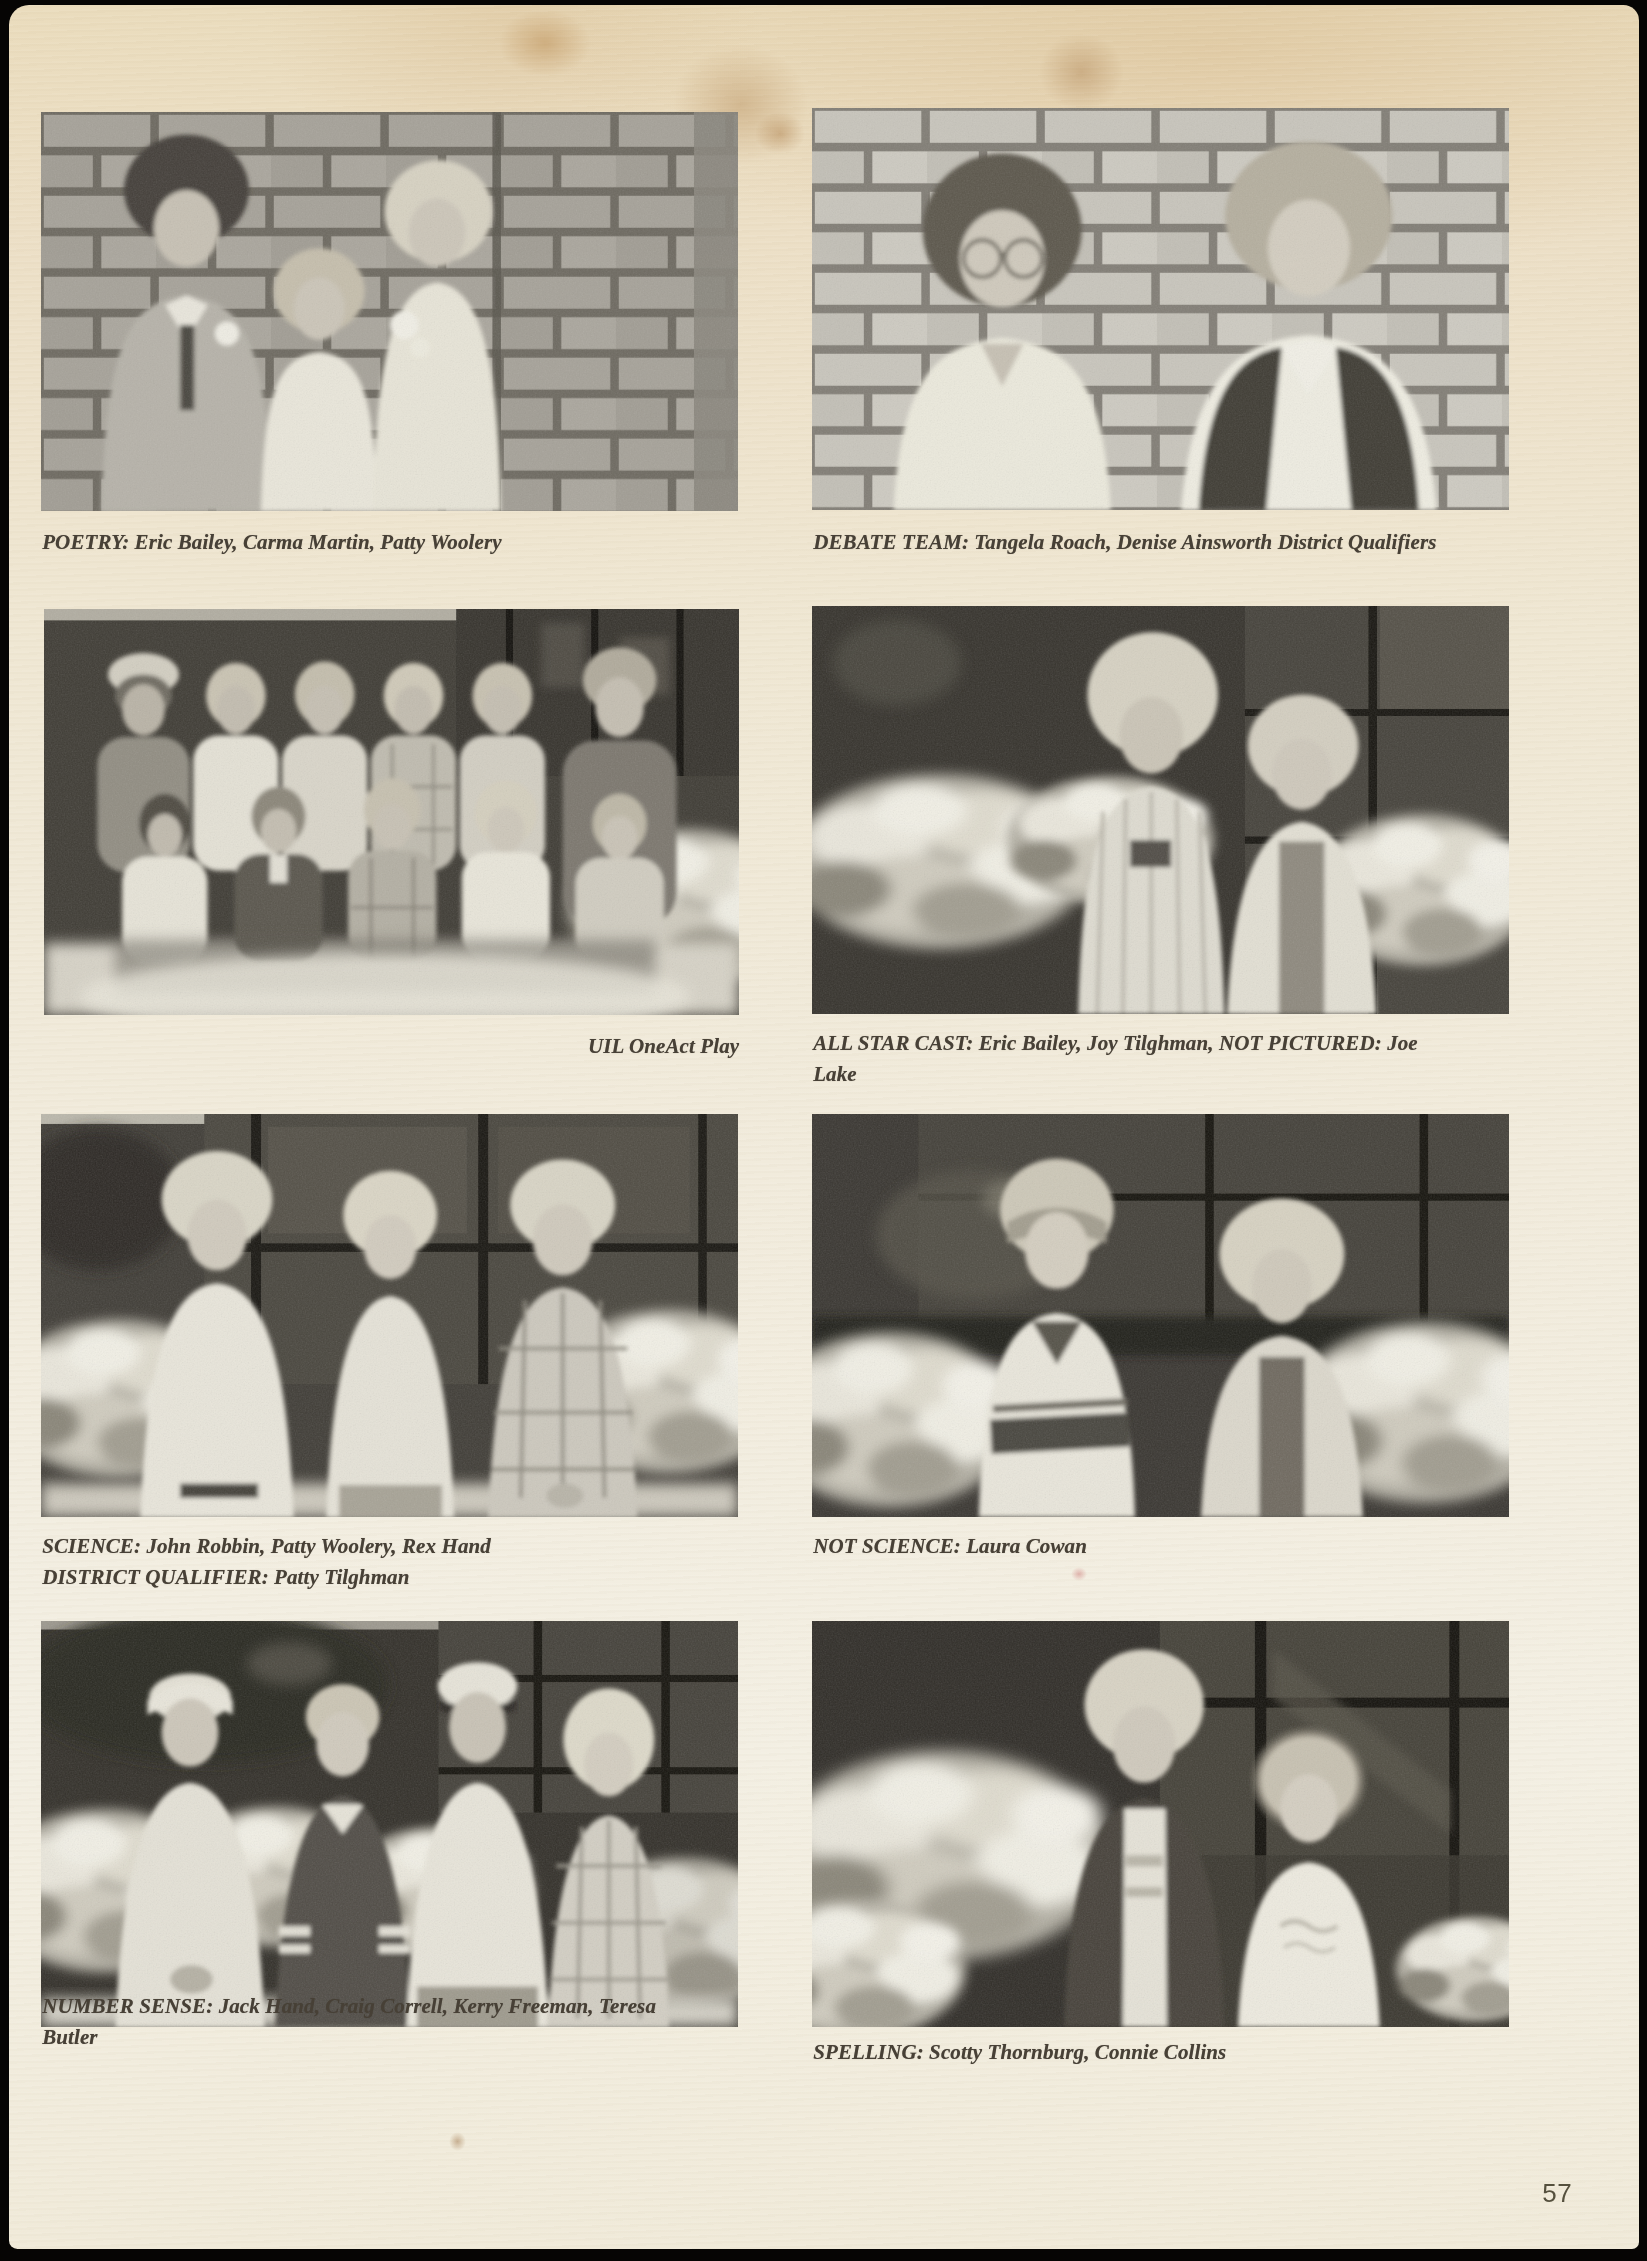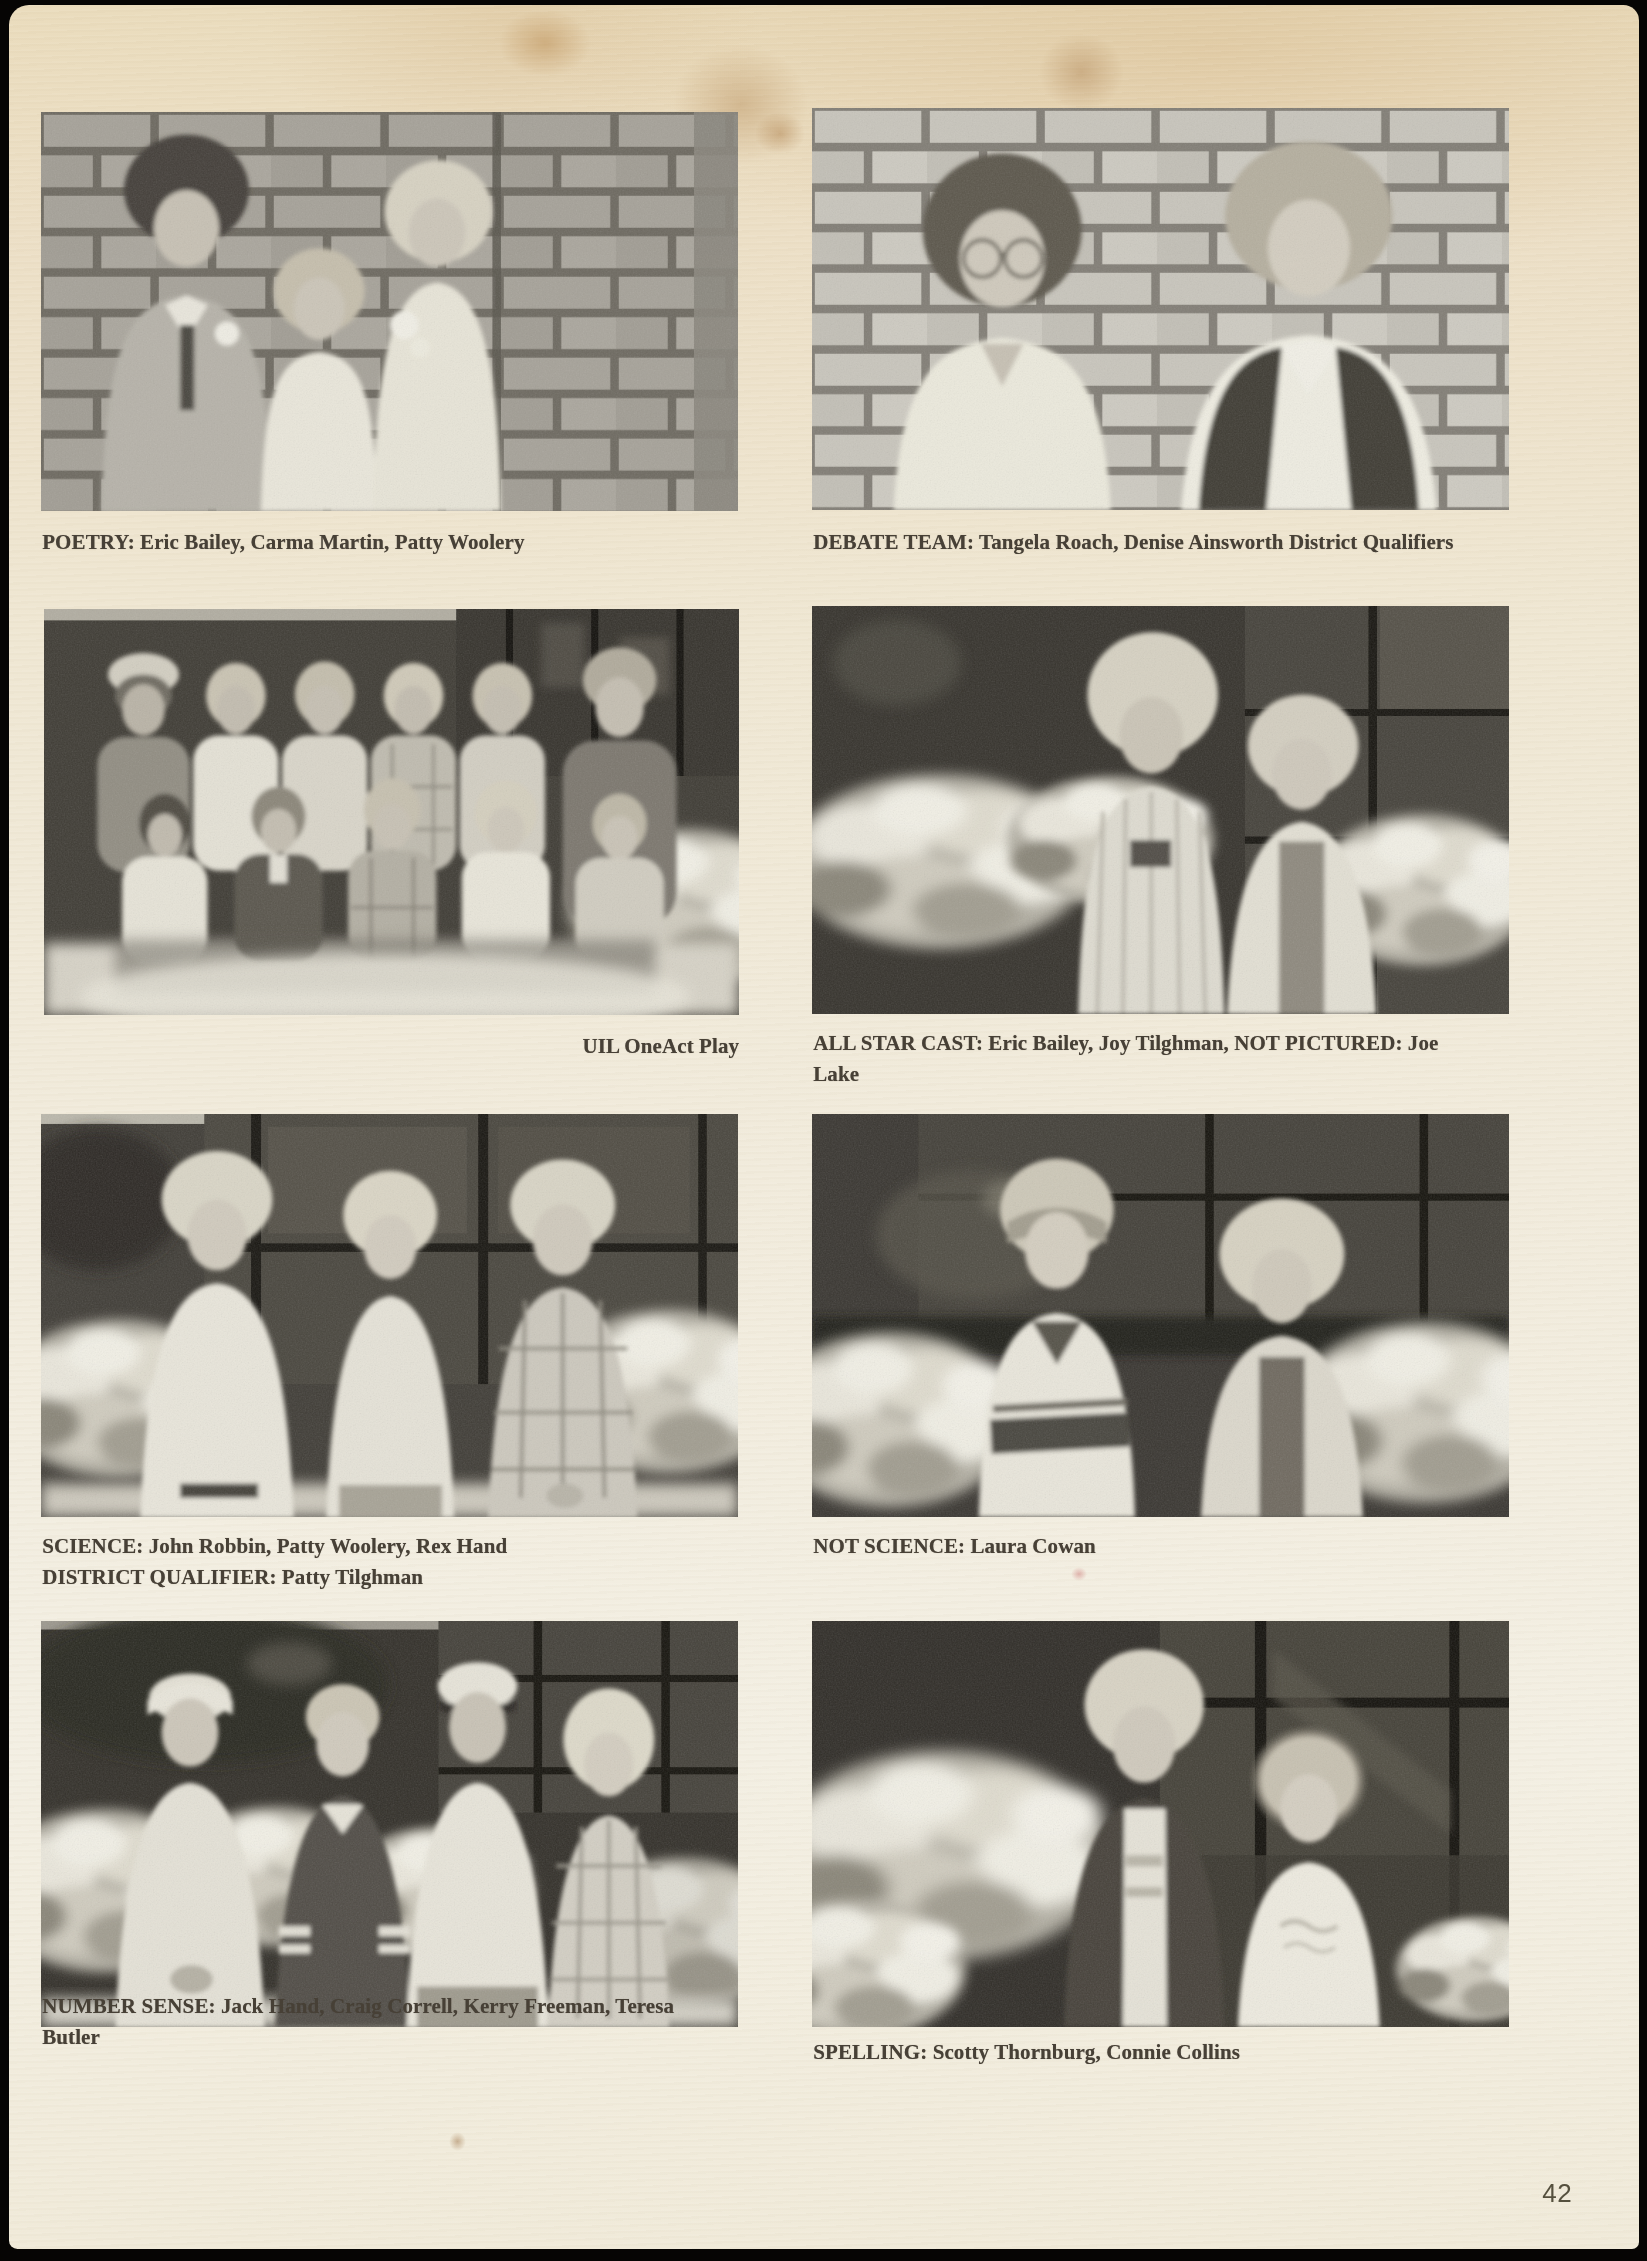--- a/index.html
+++ b/index.html
@@ -16,21 +16,21 @@
       linear-gradient(180deg,#eadcbd 0%,#ecdfc6 10%,#efe7d3 28%,#f1ebdc 52%,#f3efe3 78%,#f0ead9 100%);
   }
   .page::before{
     content:"";position:absolute;inset:0;pointer-events:none;
     background:repeating-linear-gradient(178.5deg, rgba(255,255,255,.05) 0 1.4px, rgba(120,95,50,.02) 1.4px 3.6px, rgba(255,255,255,0) 3.6px 6.4px);
   }
   .photo{position:absolute;overflow:hidden;background:#76726a;}
   .photo svg{display:block;width:100%;height:100%;}
   .caption{
     position:absolute;font-weight:700;font-size:21px;line-height:31px;
-    color:#474036;letter-spacing:0.1px;text-shadow:0 0 0.7px rgba(71,64,54,.55);
+    color:#474036;letter-spacing:0.1px;text-shadow:0 0 0.7px rgba(71,64,54,.55);font-style:italic;
   }
   .caption.center{text-align:right;}
   .pagenum{
     position:absolute;left:1533px;top:2173px;
     font-family:"Liberation Sans","DejaVu Sans",sans-serif;
     font-size:26px;color:#55503e;letter-spacing:0.7px;
   }
   .stain{position:absolute;border-radius:50%;pointer-events:none;}
   .s-a{left:490px;top:4.3px;width:92px;height:68px;background:radial-gradient(closest-side,rgba(172,118,52,.38),rgba(172,118,52,0));}
   .s-b{left:664px;top:39px;width:135px;height:121px;background:radial-gradient(closest-side,rgba(160,108,48,.30),rgba(160,108,48,0));}
@@ -425,16 +425,16 @@
   </div>
 
   <figcaption class="caption" style="left:33px;top:1986px;width:739px">
     <div>NUMBER SENSE: Jack Hand, Craig Correll, Kerry Freeman, Teresa</div>
     <div>Butler</div>
   </figcaption>
   <figcaption class="caption" style="left:804px;top:2032px;width:724px">
     <div>SPELLING: Scotty Thornburg, Connie Collins</div>
   </figcaption>
 
-  <div class="pagenum">42</div>
+  <div class="pagenum">57</div>
 
 </div>
 
 
 </body></html>

